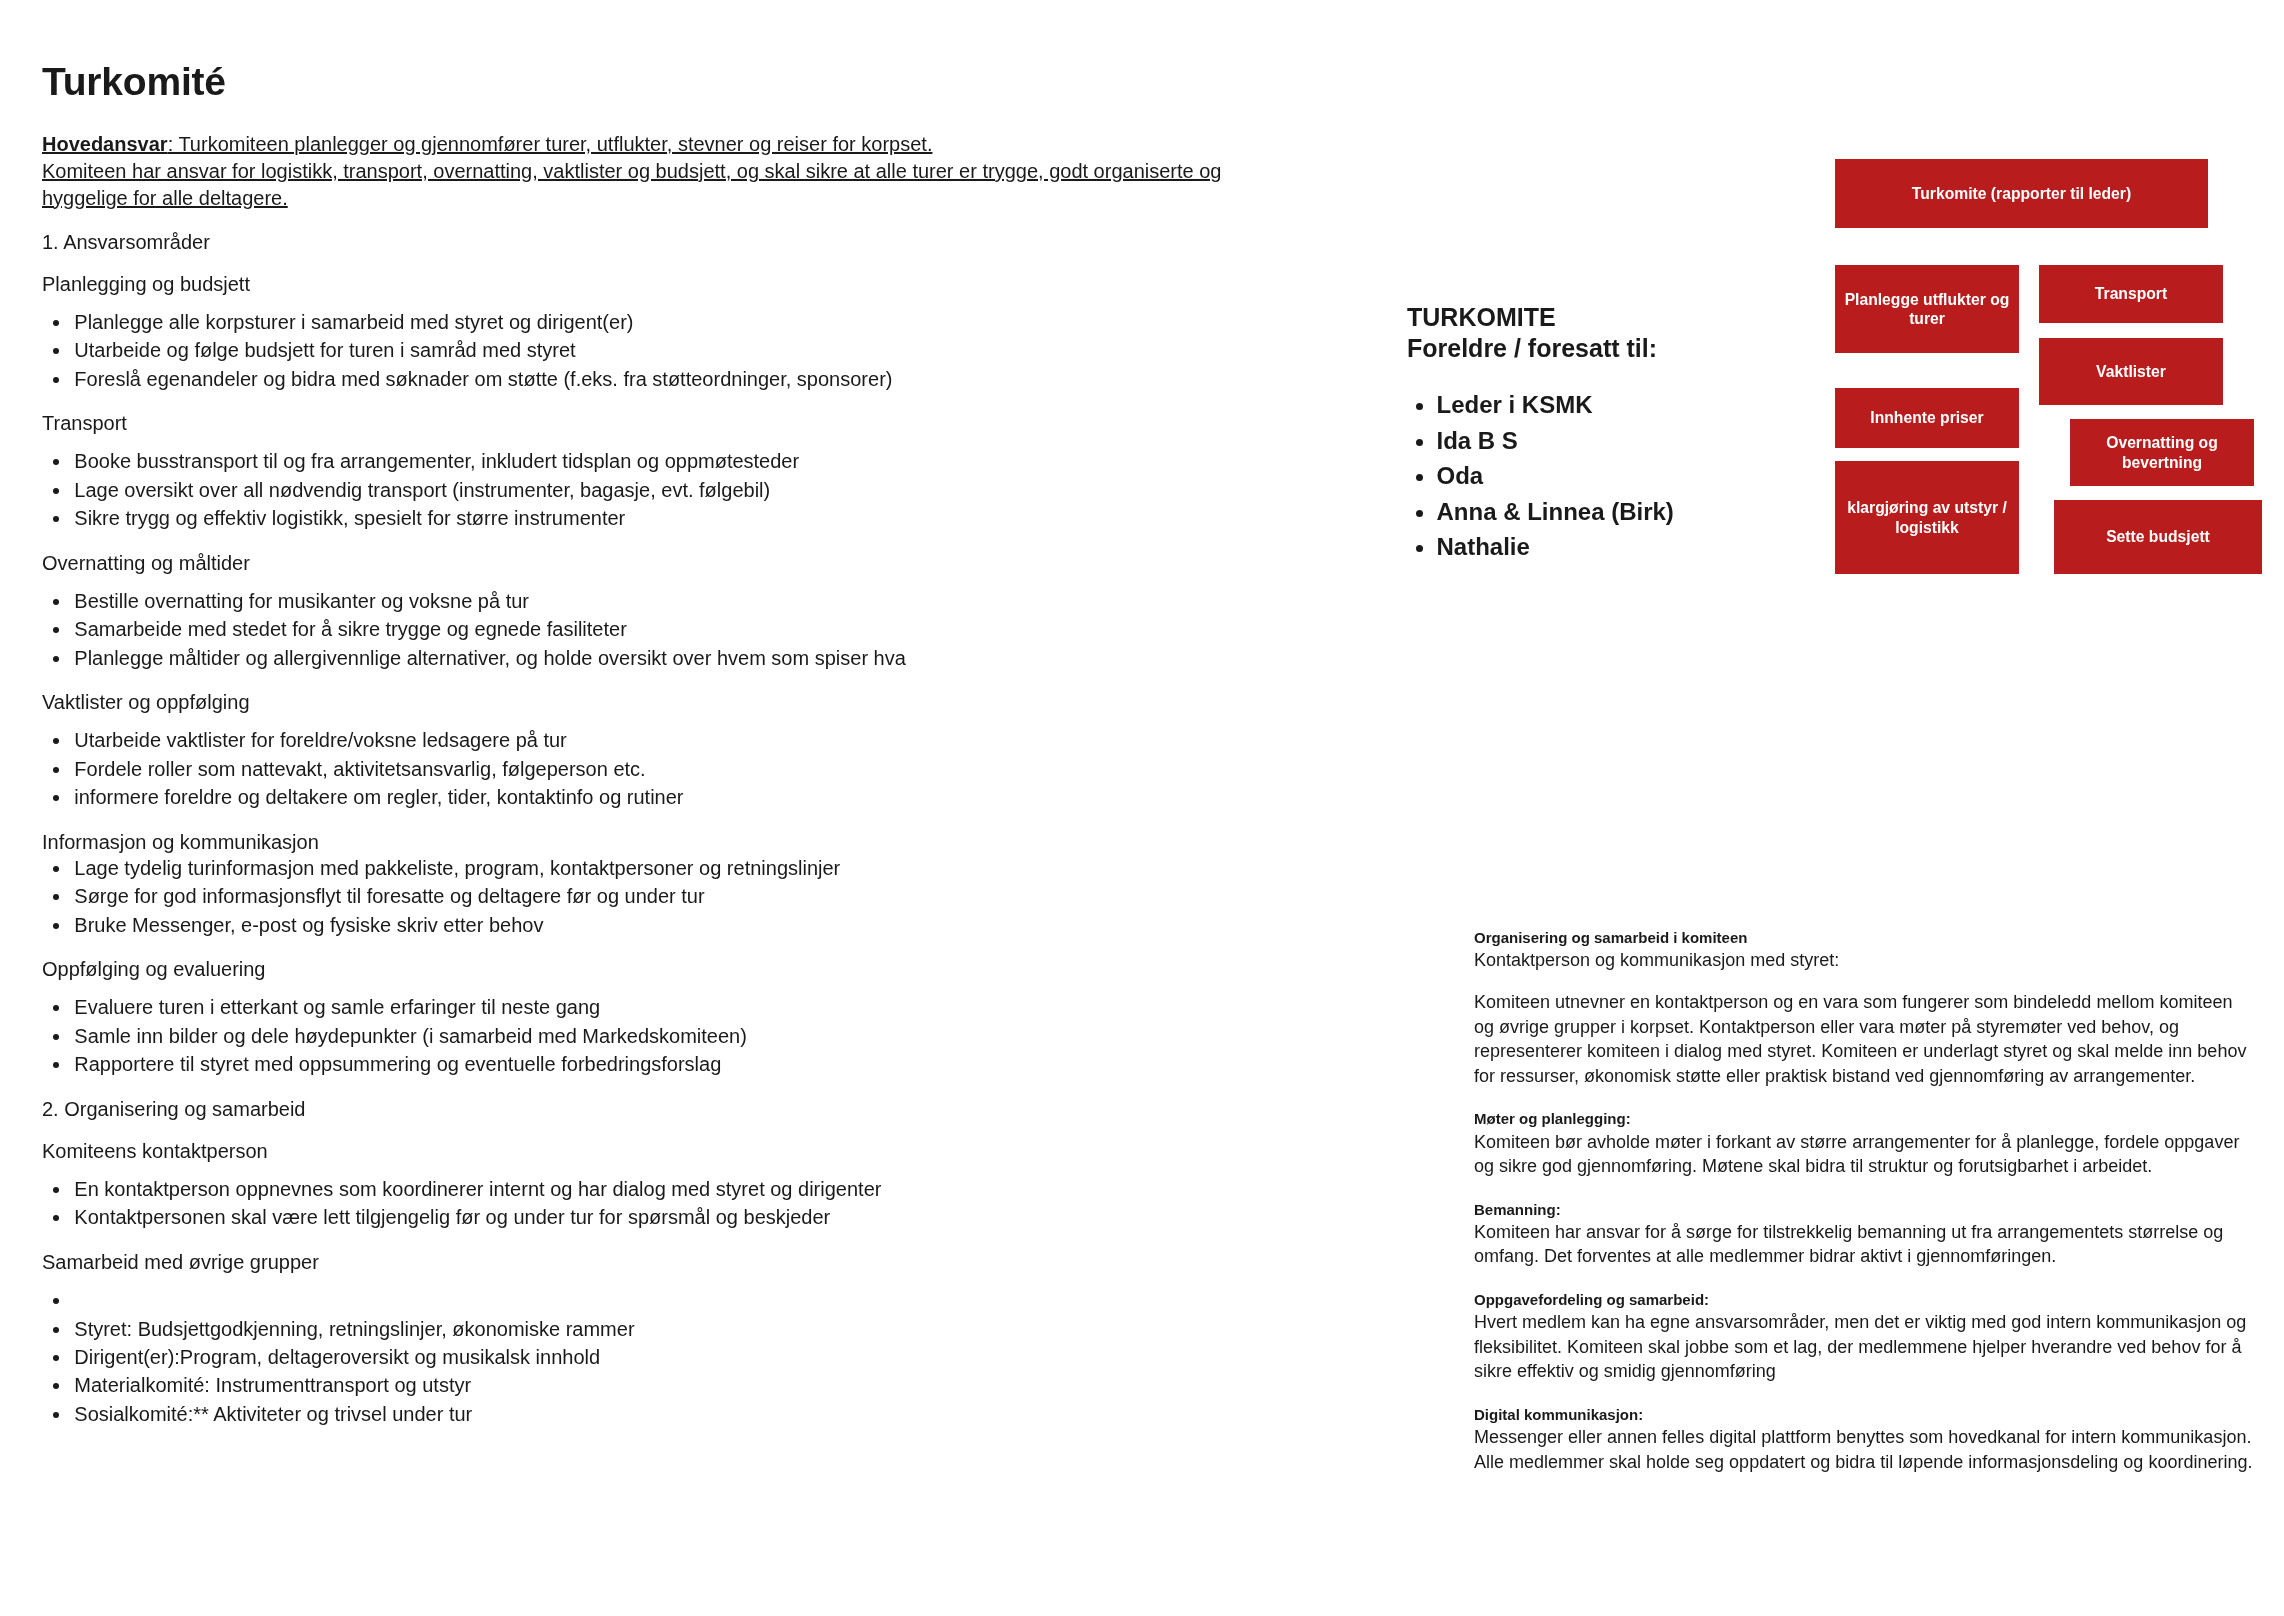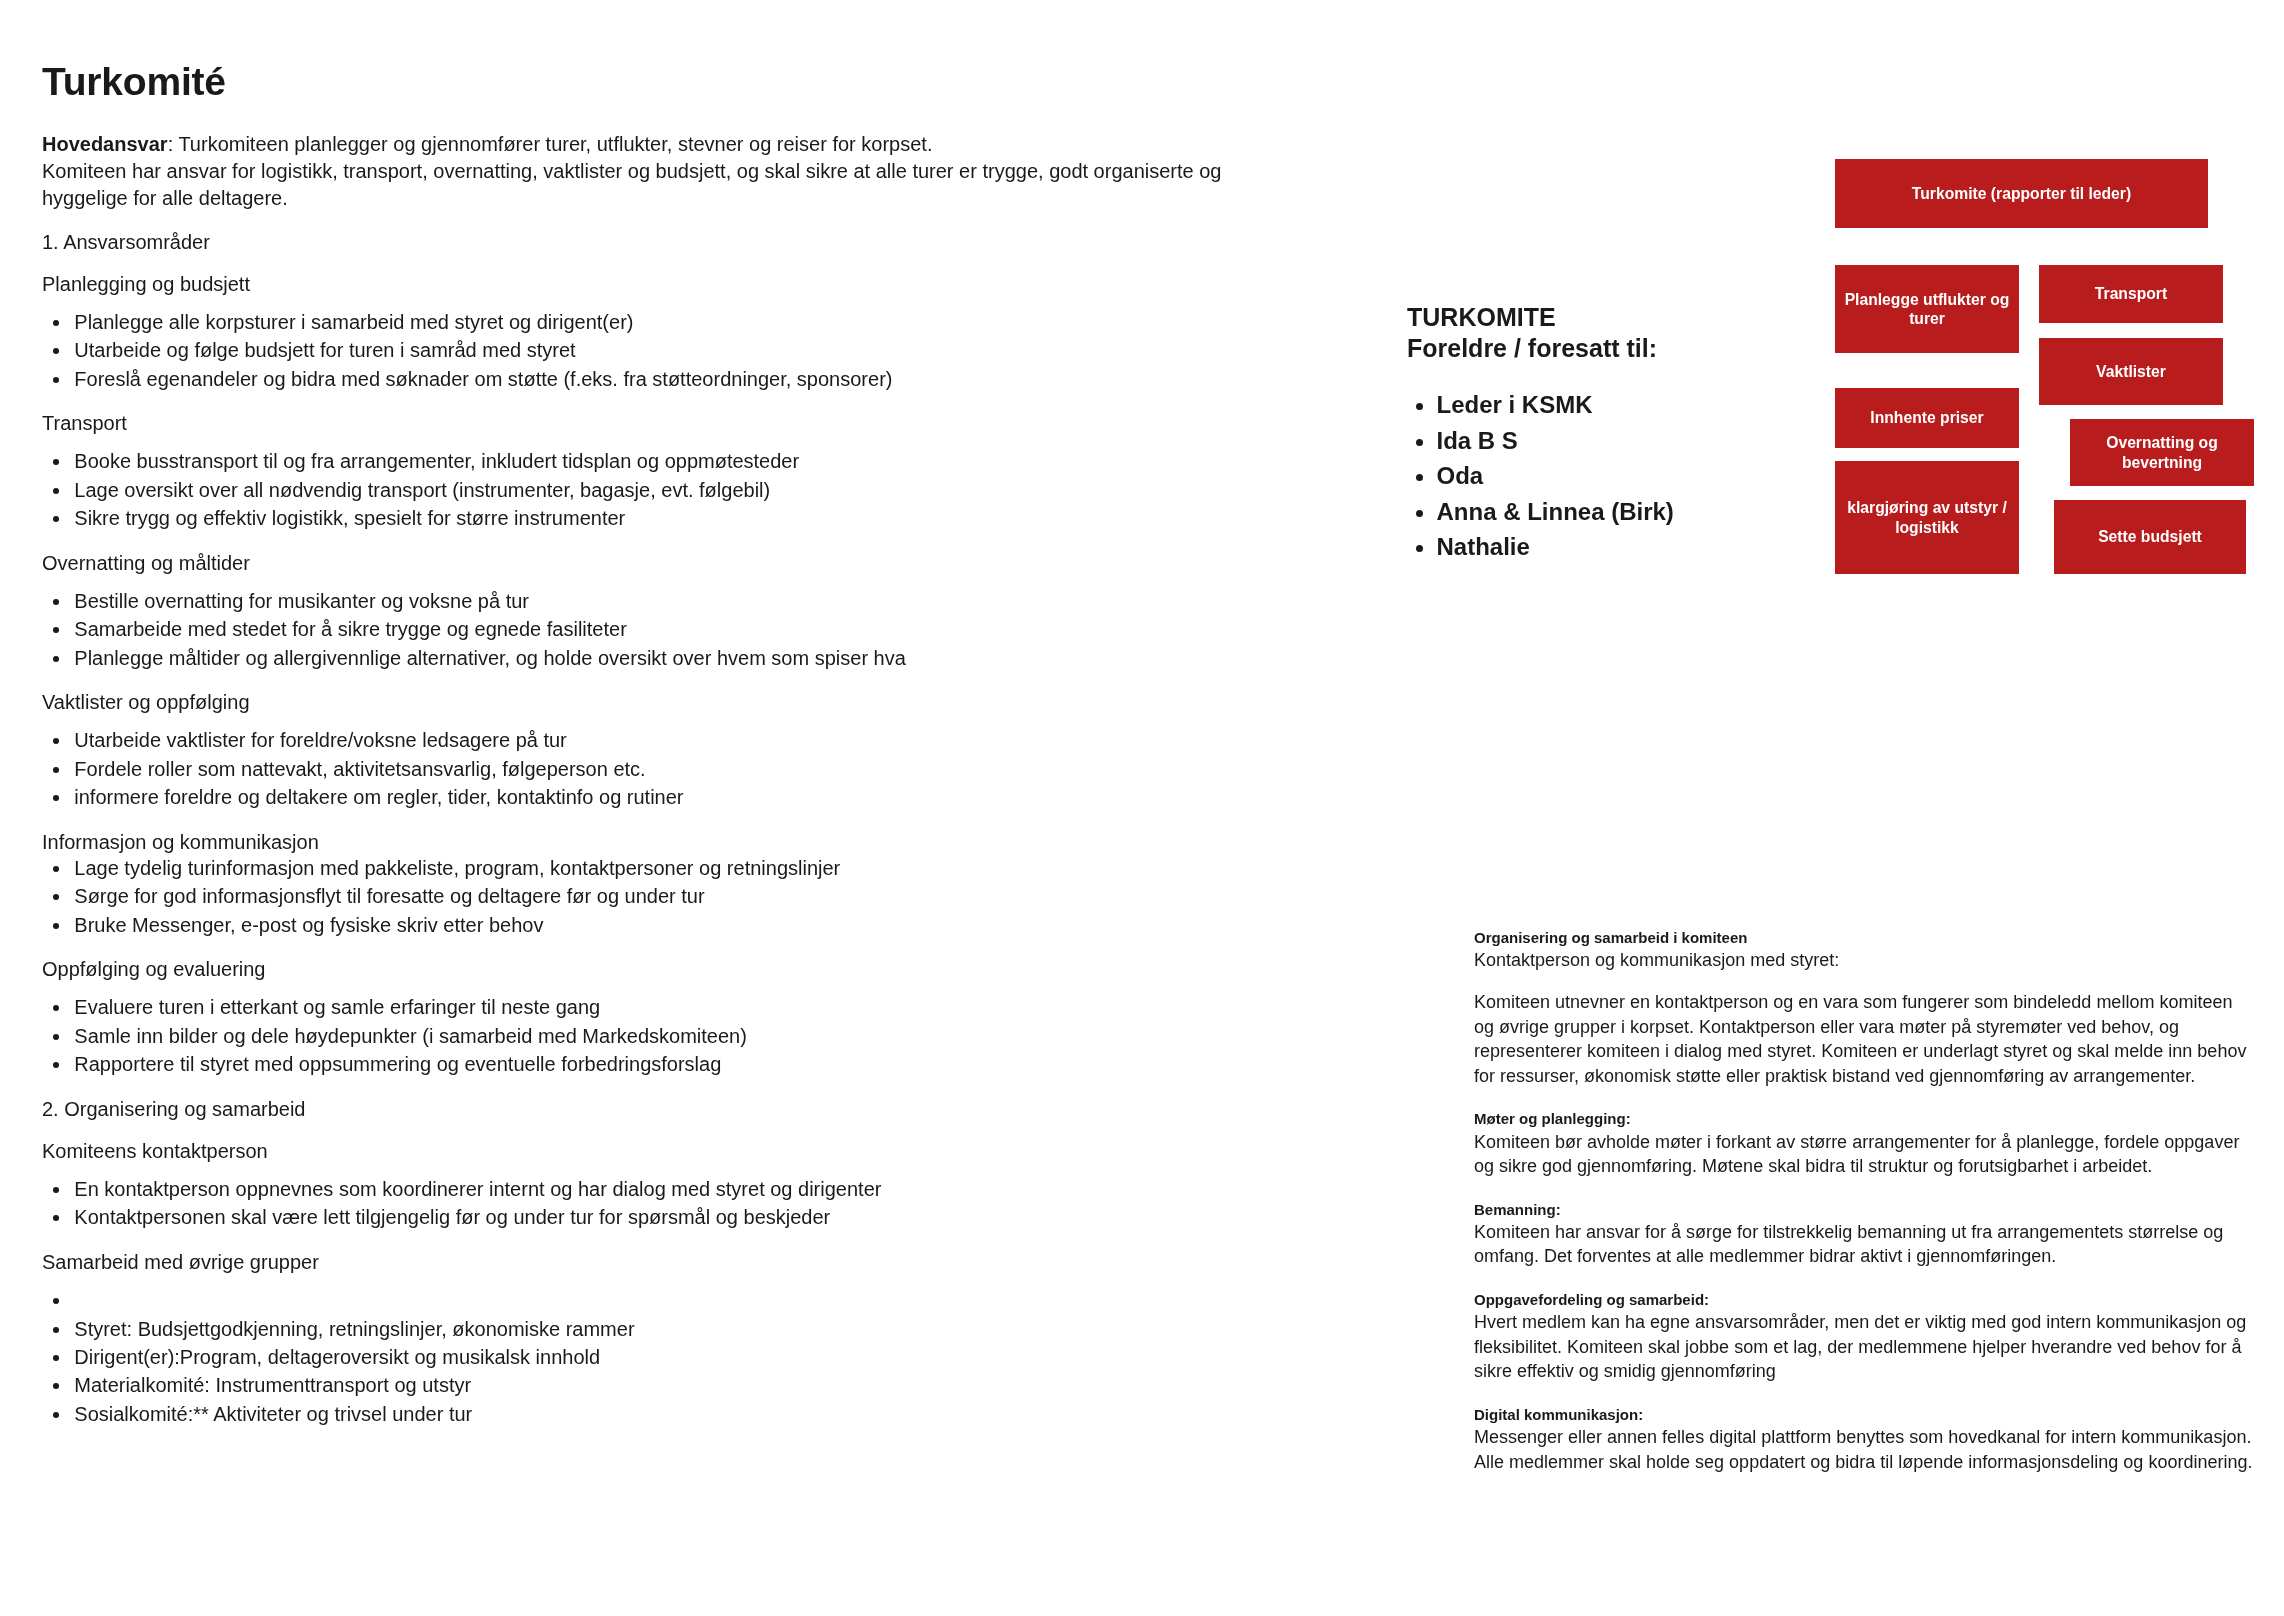--- a/index.html
+++ b/index.html
@@ -25,20 +25,21 @@
   .h1 {
     font-size: 39px;
     font-weight: bold;
     letter-spacing: -0.2px;
     margin: 0;
   }
   .para {
     font-size: 20px;
     line-height: 1.34;
     margin: 0;
+    text-decoration: underline;
   }
   .bold { font-weight: bold; }
   .sec-head {
     font-size: 20px;
     font-weight: normal;
     margin: 0;
   }
   ul.bullets {
     margin: 0;
     padding-left: 29.5px;
@@ -257,21 +258,21 @@
     <div class="box" style="left:204px; top:106px; width:184px; height:58px;">Transport</div>
 
     <div class="box" style="left:0px; top:229px; width:184px; height:60px;">Innhente priser</div>
 
     <div class="box" style="left:204px; top:179px; width:184px; height:67px;">Vaktlister</div>
 
     <div class="box" style="left:235px; top:260px; width:184px; height:67px;">Overnatting og bevertning</div>
 
     <div class="box" style="left:0px; top:302px; width:184px; height:113px;">klargjøring av utstyr / logistikk</div>
 
-    <div class="box" style="left:219px; top:341px; width:192px; height:74px;">Sette budsjett</div>
+    <div class="box" style="left:219px; top:341px; width:208px; height:74px;">Sette budsjett</div>
   </div>
 
   <div class="right-col">
     <p class="rhead">Organisering og samarbeid i komiteen</p>
     <p>Kontaktperson og kommunikasjon med styret:</p>
 
     <div class="r-gap-m"></div>
 
     <p>Komiteen utnevner en kontaktperson og en vara som fungerer som bindeledd mellom komiteen og øvrige grupper i korpset. Kontaktperson eller vara møter på styremøter ved behov, og representerer komiteen i dialog med styret. Komiteen er underlagt styret og skal melde inn behov for ressurser, økonomisk støtte eller praktisk bistand ved gjennomføring av arrangementer.</p>
 

